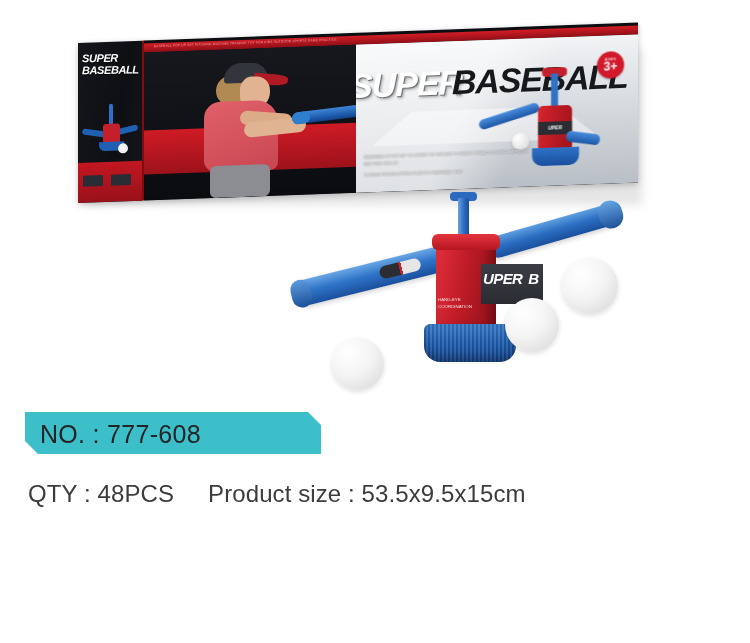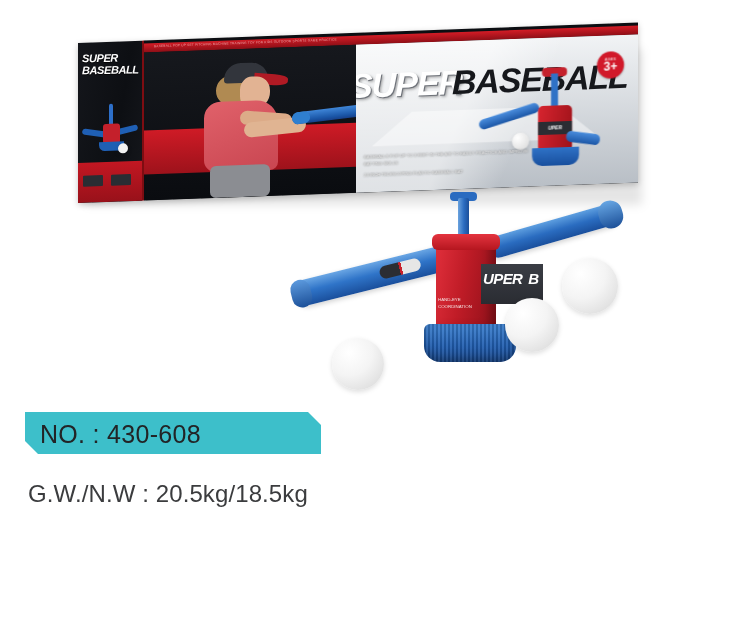--- a/index.html
+++ b/index.html
@@ -366,17 +366,17 @@
   </div>
   <div class="p-subtext">HAND-EYE COORDINATION</div>
   <div class="p-base"></div>
 
   <div class="ball ball-1"></div>
   <div class="ball ball-2"></div>
   <div class="ball ball-3"></div>
 </div>
 
 <div class="no-badge"></div>
-<div class="no-text">NO. : 430-608</div>
+<div class="no-text">NO. : 777-608</div>
 
 <div class="specs">
-  <div class="row"><span>G.W./N.W : 20.5kg/18.5kg</span></div>
+  <div class="row"><span>QTY : 48PCS</span><span class="gap"></span><span>Product size : 53.5x9.5x15cm</span></div>
 </div>
 
 </body></html>

